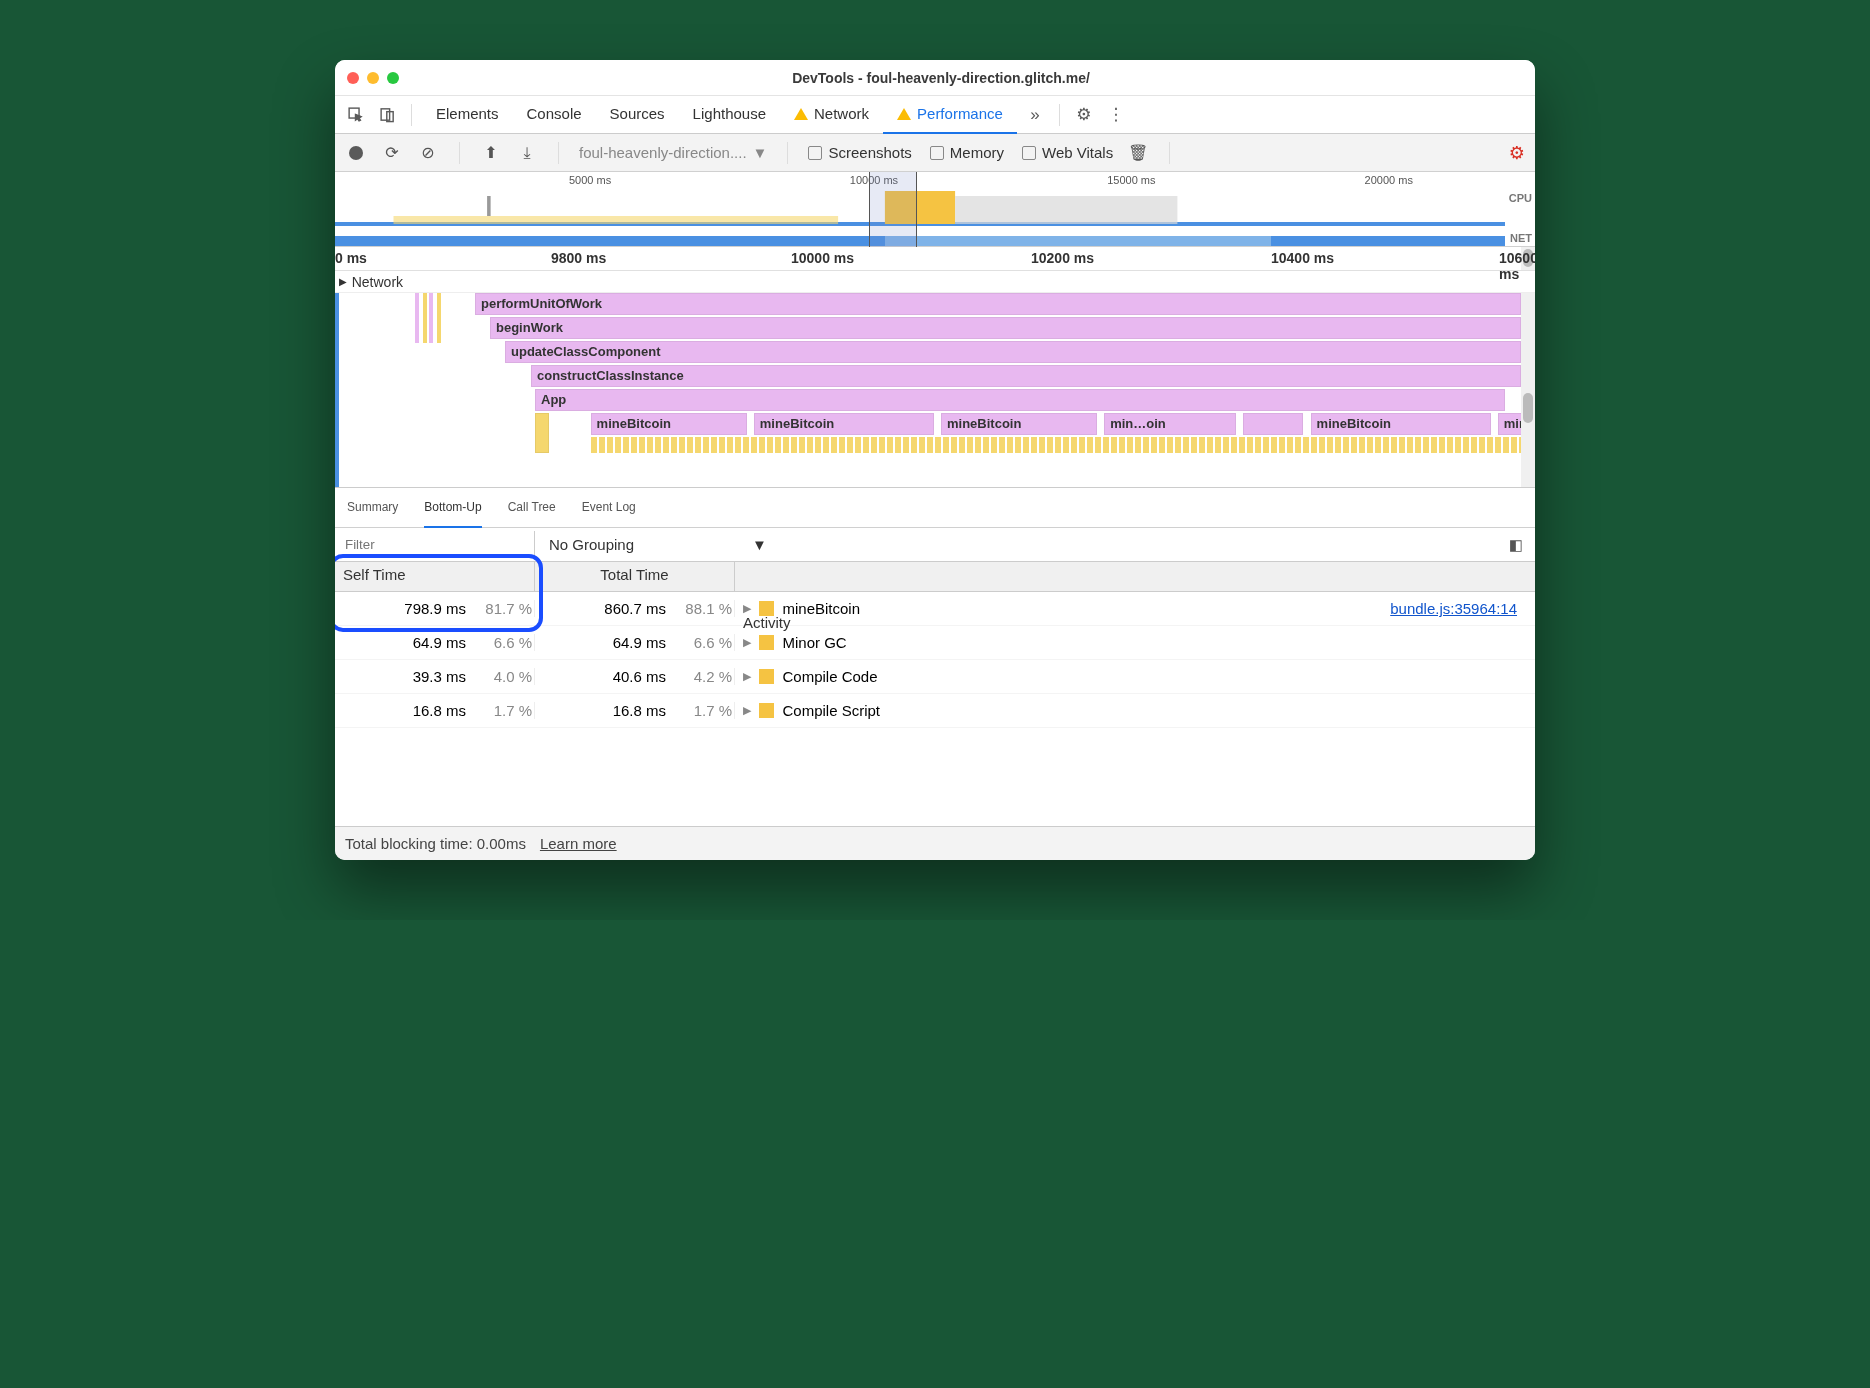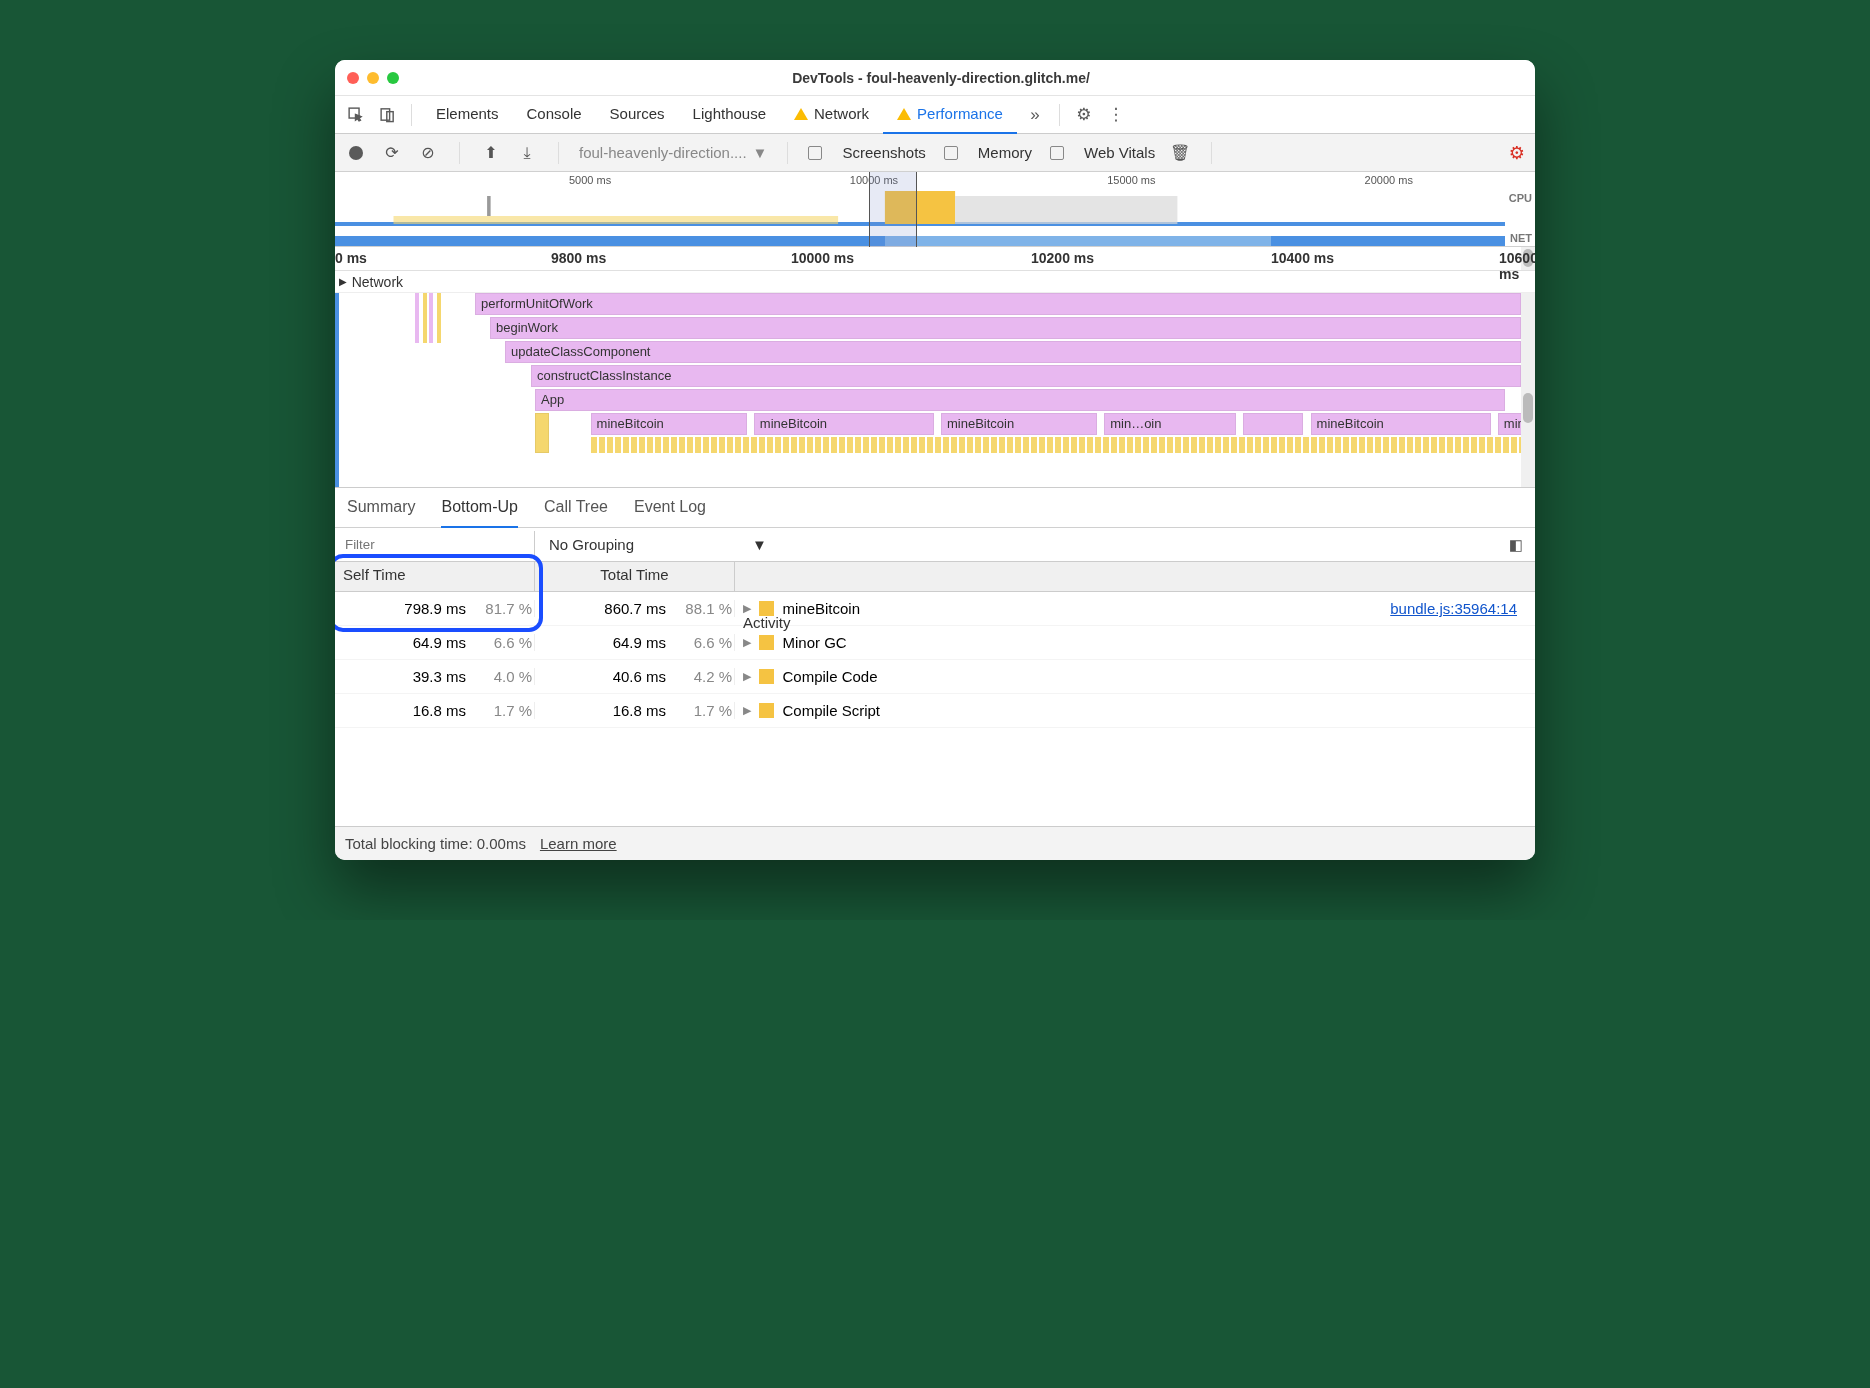--- a/index.html
+++ b/index.html
@@ -13,21 +13,21 @@
 .tabs { display:flex; align-items:center; height:38px; border-bottom:1px solid #ccc; padding:0 6px; gap:4px; }
 .tabs .ico { width:28px; height:28px; display:flex; align-items:center; justify-content:center; color:#5a5a5a; font-size:17px; cursor:pointer; }
 .sep { width:1px; height:22px; background:#ddd; margin:0 6px;}
 .tab { padding:0 14px; height:38px; display:flex; align-items:center; gap:6px; color:#333; font-size:15px; cursor:pointer; border-bottom:2px solid transparent;}
 .tab.active { color:#1a73e8; border-bottom-color:#1a73e8;}
 .warn-tri { width:0;height:0;border-left:7px solid transparent;border-right:7px solid transparent;border-bottom:12px solid #fbbc04; display:inline-block;}
 .toolbar { display:flex; align-items:center; height:38px; border-bottom:1px solid #d0d0d0; padding:0 10px; gap:14px; background:#f3f3f3; }
 .toolbar .btn { width:22px;height:22px;display:flex;align-items:center;justify-content:center;color:#555;cursor:pointer;font-size:16px;}
 .record-dot{width:14px;height:14px;border-radius:50%;background:#5a5a5a;}
 .dd { display:flex;align-items:center;gap:6px;color:#888;font-size:15px; max-width:230px; white-space:nowrap; overflow:hidden;}
-.chk{display:flex;align-items:center;gap:20px;font-size:15px;color:#333;}
+.chk{display:flex;align-items:center;gap:6px;font-size:15px;color:#333;}
 .chkbox{width:14px;height:14px;border:1.5px solid #888;border-radius:2px;}
 .red-gear{color:#d93025;font-size:18px;margin-left:auto;}
 
 .overview { height:75px; border-bottom:1px solid #d0d0d0; position:relative; background:#fff; }
 .ov-ticks{position:absolute;top:0;left:0;right:30px;height:14px;font-size:11px;color:#555;}
 .ov-ticks span{position:absolute;top:2px;}
 .ov-label{position:absolute;right:3px;font-size:11px;font-weight:700;color:#777;}
 .ov-cpu{position:absolute;top:14px;left:0;right:30px;height:40px;}
 .ov-net{position:absolute;bottom:0;left:0;right:30px;height:10px;background:#4a90e2;}
 .ov-sel{position:absolute;top:0;height:75px;background:rgba(120,140,200,0.18);border-left:1px solid #555;border-right:1px solid #555;}
@@ -35,24 +35,24 @@
 .ruler{height:24px;background:#fff;border-bottom:1px solid #e0e0e0;position:relative;font-size:14px;color:#333;font-weight:600;}
 .ruler span{position:absolute;top:3px;}
 .scrollbar{position:absolute;right:0;top:0;bottom:0;width:14px;background:#f0f0f0;}
 .thumb{position:absolute;left:2px;right:2px;background:#bbb;border-radius:5px;}
 
 .netrow{height:22px;display:flex;align-items:center;padding-left:4px;font-size:14px;color:#333;border-bottom:1px solid #eee;}
 .netrow .tri{font-size:10px;margin-right:5px;}
 
 .flame{height:195px;position:relative;overflow:hidden;border-bottom:1px solid #ccc;}
 .fbar{position:absolute;height:22px;font-size:13px;color:#333;white-space:nowrap;overflow:hidden;padding:2px 5px;border:1px solid rgba(0,0,0,0.06);}
-.fpurple{background:#e8b8f0;}
+.fpurple{background:#e8b8f0;font-weight:bold;}
 .fyellow{background:#f5d76e;}
 
-.subtabs{display:flex;gap:26px;height:40px;align-items:center;padding:0 12px;border-bottom:1px solid #d0d0d0;font-size:16px;color:#555;}
+.subtabs{display:flex;gap:26px;height:40px;align-items:center;padding:0 12px;border-bottom:1px solid #d0d0d0;font-size:12px;color:#555;}
 .subtabs .st{cursor:pointer;height:40px;display:flex;align-items:center;border-bottom:2px solid transparent;}
 .subtabs .st.active{color:#333;border-bottom-color:#1a73e8;}
 
 .filterrow{display:flex;align-items:center;height:34px;border-bottom:1px solid #ccc;font-size:15px;}
 .filterrow .fin{width:200px;padding:6px 10px;border:none;border-right:1px solid #ccc;color:#888;}
 .filterrow .grp{padding:0 14px;color:#333;display:flex;align-items:center;gap:8px;}
 .filterrow .arr{margin-left:auto;padding:0 12px;color:#555;}
 
 .thead{display:flex;height:30px;background:#f0f0f0;border-bottom:1px solid #ccc;font-size:15px;color:#333;}
 .colself{width:200px;padding:4px 8px;border-right:1px solid #ccc;}

